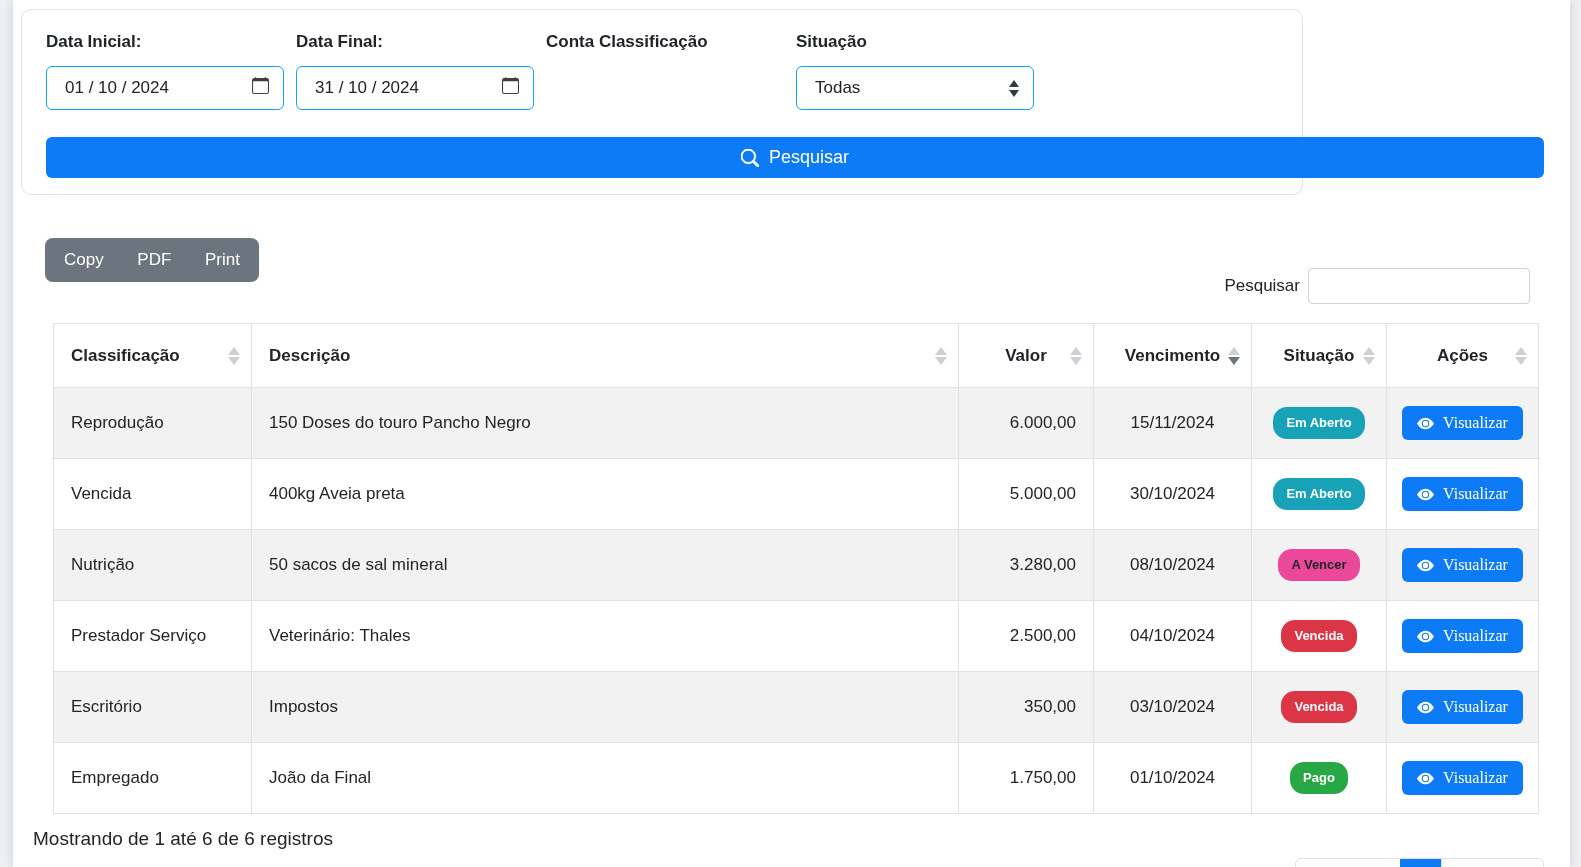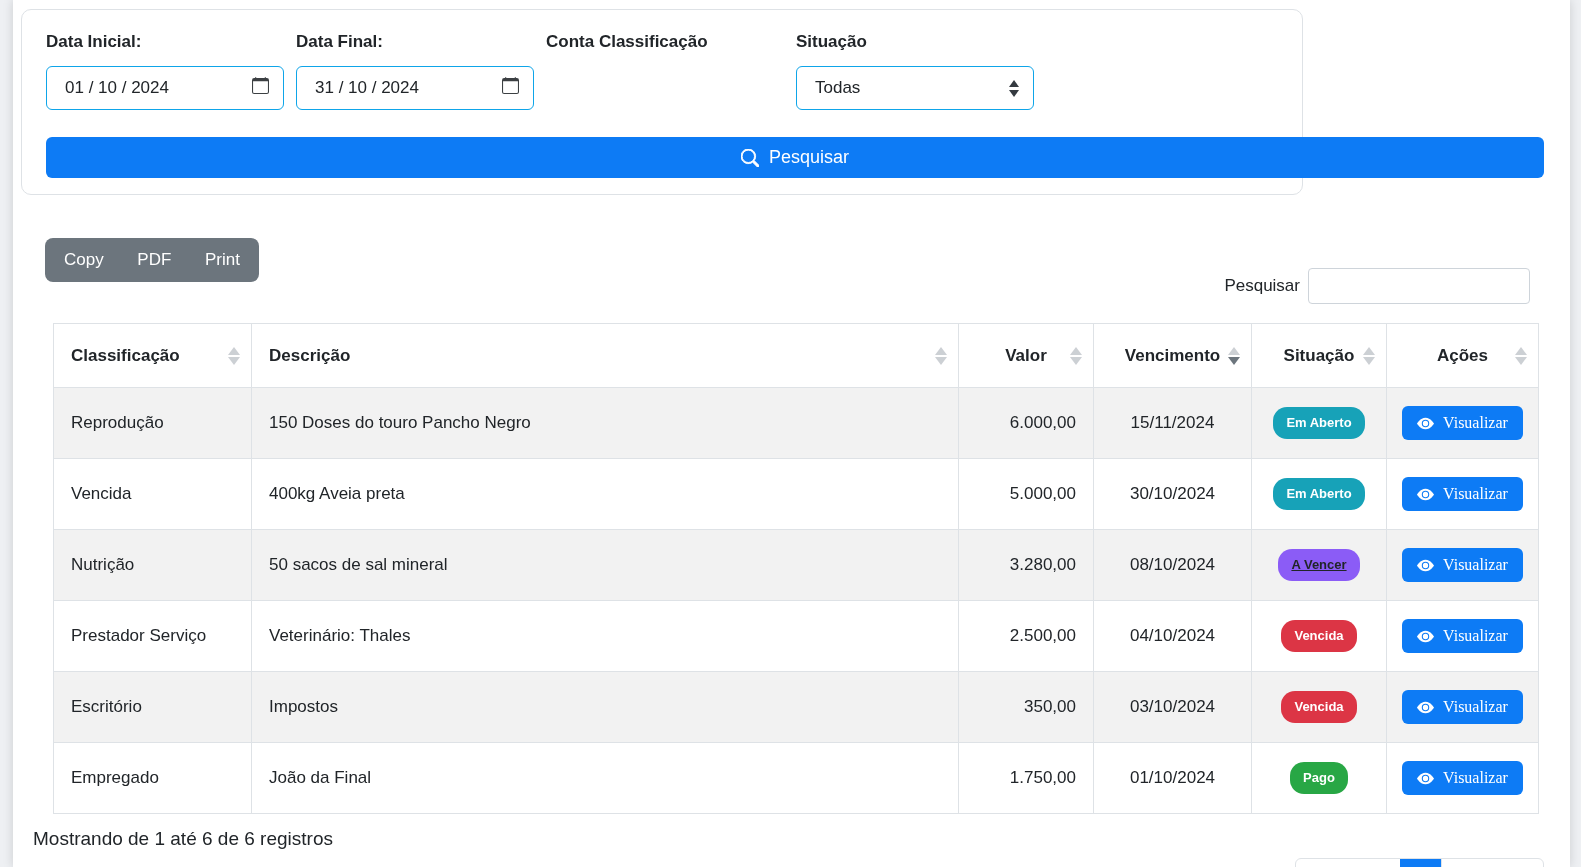--- a/index.html
+++ b/index.html
@@ -210,21 +210,21 @@
                 </svg>
               </span>
               <span>Visualizar</span>
             </button></td>
         </tr>
         <tr>
           <td class="al">Nutrição</td>
           <td class="al">50 sacos de sal mineral</td>
           <td class="ar">3.280,00</td>
           <td class="ac">08/10/2024</td>
-          <td class="ac"><span class="badge" style="background: #8b5cf6; color: rgb(33, 37, 41); text-decoration: underline;">A Vencer</span></td>
+          <td class="ac"><span class="badge" style="background: #ec4899; color: rgb(33, 37, 41);">A Vencer</span></td>
           <td class="ac"><button class="view-btn">
               <span style="display:flex;">
                 <svg width="17" height="17" viewBox="0 0 16 16" fill="#ffffff">
                   <path d="M10.5 8a2.5 2.5 0 1 1-5 0 2.5 2.5 0 0 1 5 0z"></path>
                   <path d="M0 8s3-5.5 8-5.5S16 8 16 8s-3 5.5-8 5.5S0 8 0 8zm8 3.5a3.5 3.5 0 1 0 0-7 3.5 3.5 0 0 0 0 7z"></path>
                 </svg>
               </span>
               <span>Visualizar</span>
             </button></td>
         </tr>

